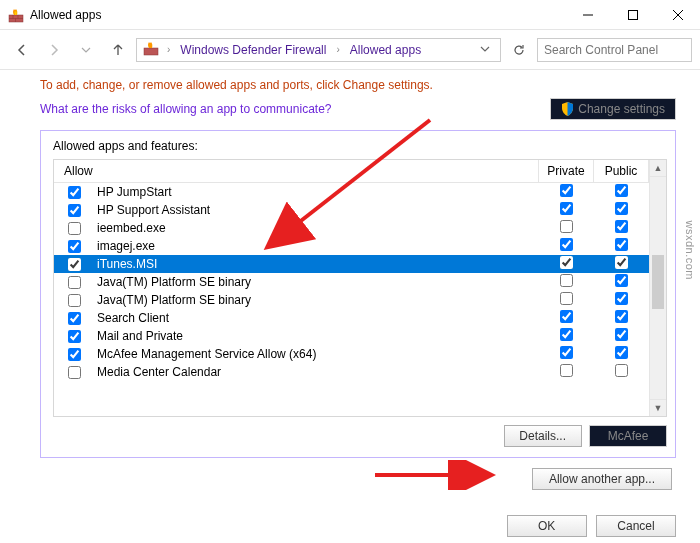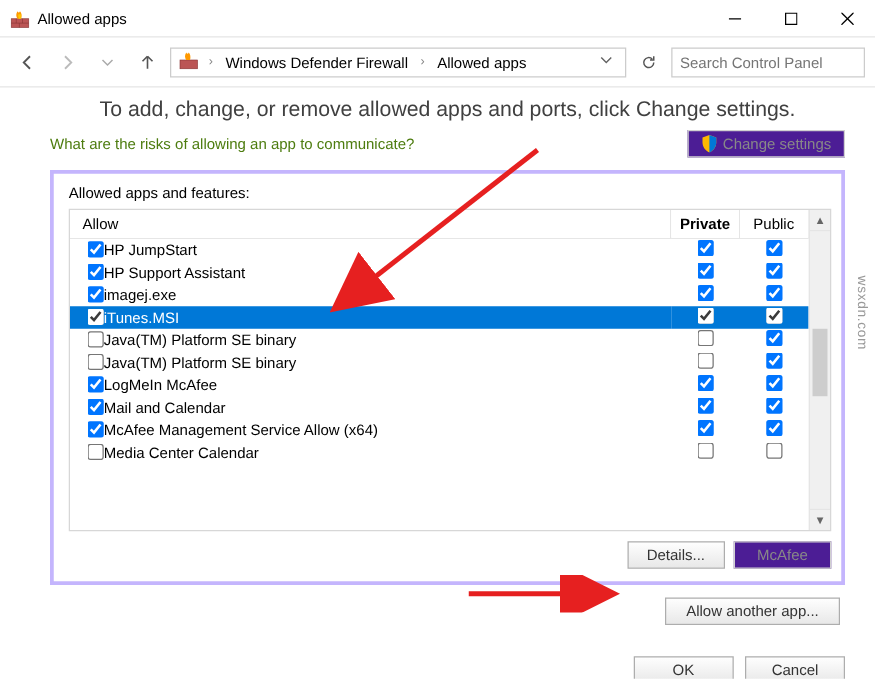--- a/index.html
+++ b/index.html
@@ -10,51 +10,51 @@
 .titlebar .icon { width: 16px; height: 16px; margin-right: 6px; }
 .titlebar .title { font-size: 12px; color: #000; }
 .winbtns { margin-left: auto; display: flex; }
 .winbtn { width: 45px; height: 30px; display: flex; align-items: center; justify-content: center; }
 
 
 .navbar { height: 40px; border-bottom: 1px solid #e5e5e5; display: flex; align-items: center; padding: 0 8px; gap: 4px; }
 .navbtn { width: 28px; height: 28px; display: flex; align-items: center; justify-content: center; color: #555; }
 .navbtn.dis { color: #bbb; }
 .addrbar { flex: 1; display: flex; align-items: center; border: 1px solid #ccc; height: 24px; padding: 0 6px; font-size: 12px; gap: 4px; }
-.addrbar .crumb { color: #000000; padding: 0 2px; }
+.addrbar .crumb { color: #4c1d95; padding: 0 2px; }
 .addrbar .chev { color: #888; font-size: 10px; padding: 0 4px; }
 .searchbox { width: 155px; height: 24px; border: 1px solid #ccc; padding: 0 6px; font-size: 12px; color: #888; }
 
 
 .content { padding: 8px 24px 0 40px; }
-.intro { font-size: 17px; color: #404040; margin-bottom: 6px; text-align: center; }
-.link { color: #4d7c0f; font-size: 12px; text-decoration: none; }
+.intro { font-size: 12px; color: #c2410c; margin-bottom: 6px; }
+.link { color: #6d28d9; font-size: 12px; text-decoration: none; }
 
 .toprow { display: flex; align-items: center; margin-bottom: 10px; }
 .toprow .spacer { flex: 1; }
 .btn { font-size: 12px; border: 1px solid #adadad; background: linear-gradient(#fefefe,#e8e8e8); padding: 3px 10px; display: inline-flex; align-items: center; gap: 4px; color: #333; }
-.btn.dis { color: #888; background: #4c1d95; border-color: #d0d0d0; }
+.btn.dis { color: #888; background: #0f172a; border-color: #d0d0d0; }
 .shield { width: 13px; height: 14px; }
 
 
-.groupbox { border: 3px solid #c4b5fd; padding: 8px 8px 10px 12px; margin-bottom: 10px; }
+.groupbox { border: 1px solid #c4b5fd; padding: 8px 8px 10px 12px; margin-bottom: 10px; }
 .groupbox .caption { font-size: 12px; margin-bottom: 6px; }
 
 
 .tablewrap { border: 1px solid #d7d7d7; height: 258px; display: flex; }
 .collist { flex: 1; overflow: hidden; }
 thead th { background: #fff; border-bottom: 1px solid #e5e5e5; border-right: 1px solid #e5e5e5; font-weight: normal; font-size: 12px; text-align: left; padding: 4px 6px; position: sticky; top: 0; }
 table { width: 100%; border-collapse: collapse; }
 tbody td { font-size: 12px; padding: 1px 6px; white-space: nowrap; }
 tbody tr.selected { background: #0078d7; color: #fff; }
 tbody tr.selected input[type=checkbox] { accent-color: #fff; }
-.namecell { display: flex; align-items: flex-start; gap: 0; padding-left: 4px; }
+.namecell { display: flex; align-items: flex-end; gap: 16px; padding-left: 4px; }
 .centercol { text-align: center; width: 55px; }
 .namecol { padding-left: 10px; }
-.colpriv { width: 52px; font-weight: bold; }
+.colpriv { width: 52px; }
 .colpub { width: 50px; }
 .vscroll { width: 17px; background: #f0f0f0; border-left: 1px solid #e5e5e5; display: flex; flex-direction: column; }
 .vscroll .arr { height: 17px; display: flex; align-items: center; justify-content: center; font-size: 9px; color: #666; border-bottom: 1px solid #e5e5e5; }
 .vscroll .arr.dn { border-top: 1px solid #e5e5e5; border-bottom: none; }
 .vscroll .track { flex: 1; position: relative; }
 .vscroll .thumb { position: absolute; left: 2px; right: 2px; top: 78px; height: 54px; background: #cdcdcd; }
 
 .tablebtns { text-align: right; margin-top: 8px; }
 .tablebtns .btn { min-width: 78px; justify-content: center; margin-left: 4px; }
 
@@ -202,20 +202,30 @@
                     <input type="checkbox" checked="" style="">
                     <span>HP Support Assistant</span>
                   </span>
                 </td>
                 <td class="centercol"><input type="checkbox" checked="" style=""></td>
                 <td class="centercol"><input type="checkbox" checked="" style=""></td>
               </tr>
               <tr>
                 <td class="namecol">
                   <span class="namecell">
+                    <input type="checkbox" style="">
+                    <span>ieembed.exe</span>
+                  </span>
+                </td>
+                <td class="centercol"><input type="checkbox" style=""></td>
+                <td class="centercol"><input type="checkbox" checked="" style=""></td>
+              </tr>
+              <tr>
+                <td class="namecol">
+                  <span class="namecell">
                     <input type="checkbox" checked="" style="">
                     <span>imagej.exe</span>
                   </span>
                 </td>
                 <td class="centercol"><input type="checkbox" checked="" style=""></td>
                 <td class="centercol"><input type="checkbox" checked="" style=""></td>
               </tr>
               <tr class="selected">
                 <td class="namecol">
                   <span class="namecell">
@@ -243,31 +253,31 @@
                     <span>Java(TM) Platform SE binary</span>
                   </span>
                 </td>
                 <td class="centercol"><input type="checkbox" style=""></td>
                 <td class="centercol"><input type="checkbox" checked="" style=""></td>
               </tr>
               <tr>
                 <td class="namecol">
                   <span class="namecell">
                     <input type="checkbox" checked="" style="">
-                    <span>LogMeIn McAfee</span>
-                  </span>
-                </td>
-                <td class="centercol"><input type="checkbox" checked="" style=""></td>
-                <td class="centercol"><input type="checkbox" checked="" style=""></td>
-              </tr>
-              <tr>
-                <td class="namecol">
-                  <span class="namecell">
-                    <input type="checkbox" checked="" style="">
-                    <span>Mail and Calendar</span>
+                    <span>Search Client</span>
+                  </span>
+                </td>
+                <td class="centercol"><input type="checkbox" checked="" style=""></td>
+                <td class="centercol"><input type="checkbox" checked="" style=""></td>
+              </tr>
+              <tr>
+                <td class="namecol">
+                  <span class="namecell">
+                    <input type="checkbox" checked="" style="">
+                    <span>Mail and Private</span>
                   </span>
                 </td>
                 <td class="centercol"><input type="checkbox" checked="" style=""></td>
                 <td class="centercol"><input type="checkbox" checked="" style=""></td>
               </tr>
               <tr>
                 <td class="namecol">
                   <span class="namecell">
                     <input type="checkbox" checked="" style="">
                     <span>McAfee Management Service Allow (x64)</span>

